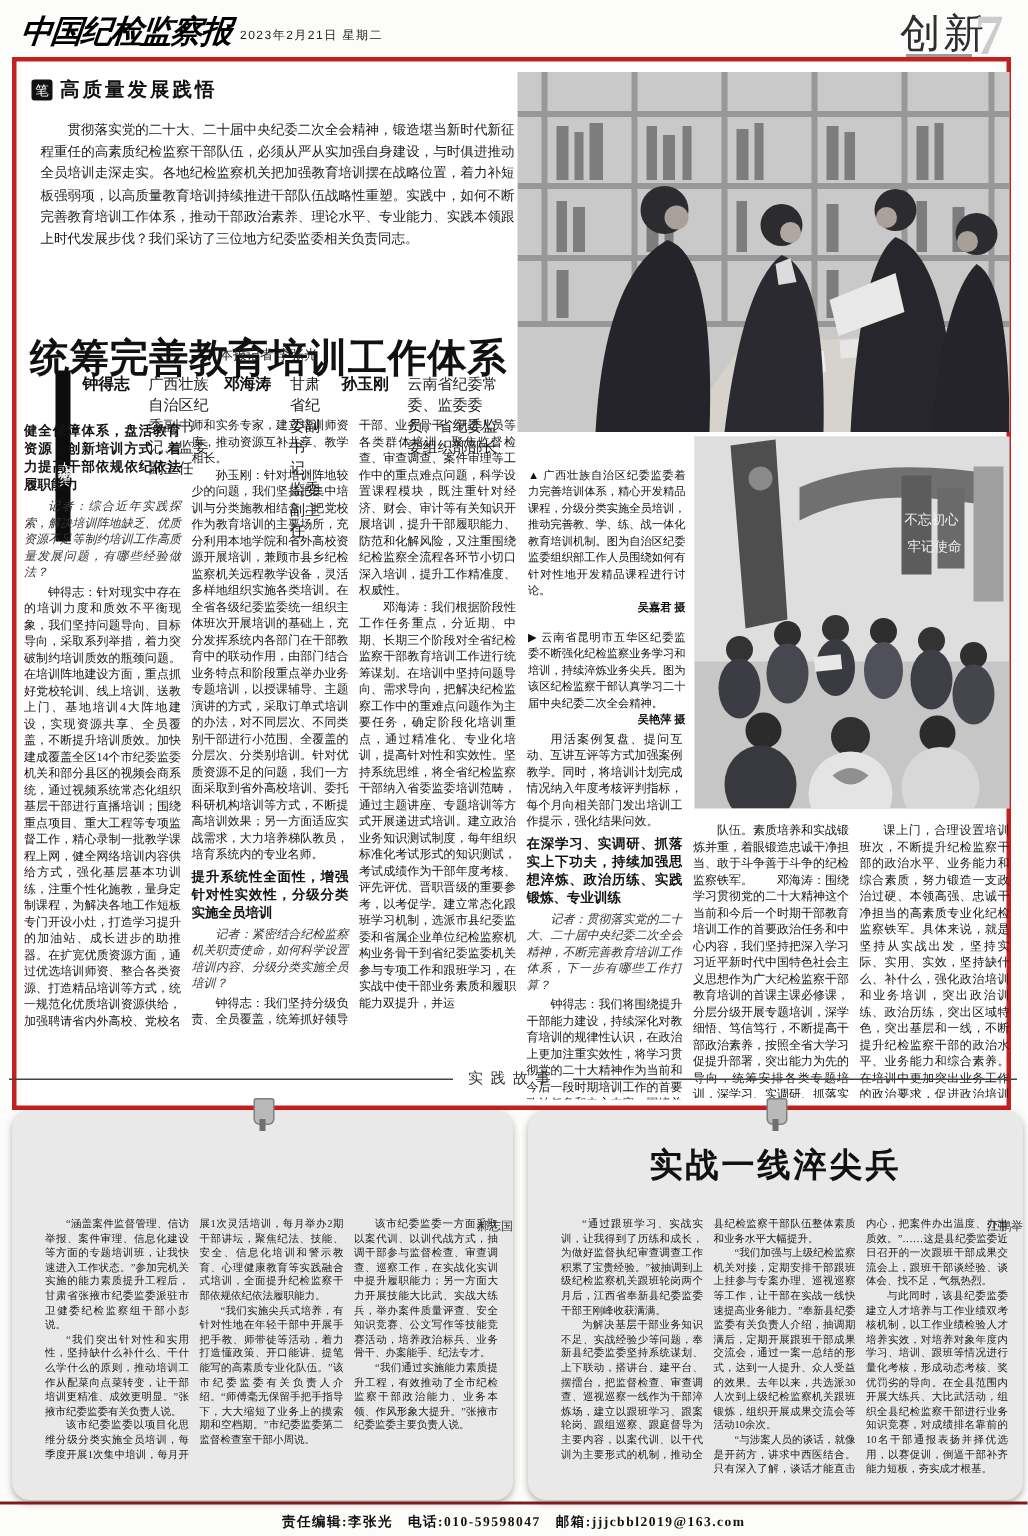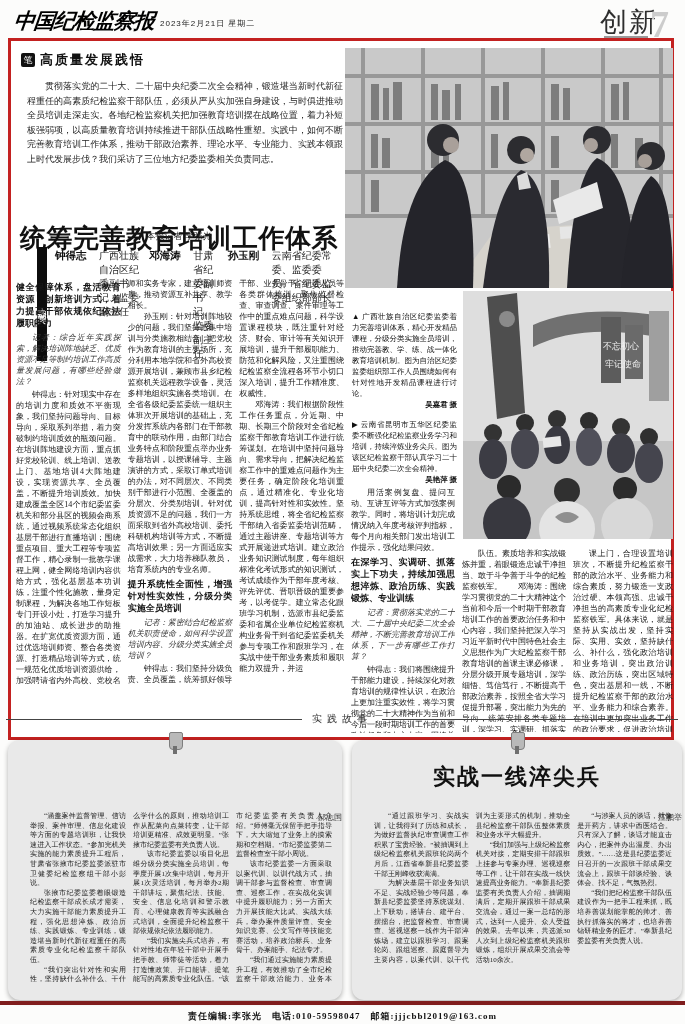--- a/index.html
+++ b/index.html
@@ -61,21 +61,21 @@
   .pin{left:50%;top:-8px;transform:translateX(-50%);width:16px;height:22px;}
   .pin .pbody{position:absolute;left:2px;top:0;width:12px;height:16px;background:#b9b9b9;
               border:1px solid #7e7e7e;border-radius:2px 2px 4px 4px;}
   .pin .ptip{position:absolute;left:6px;top:14px;width:4px;height:8px;background:#6f6f6f;}
   .chead{left:0;top:22px;width:100%;text-align:center;font-size:22px;font-weight:900;letter-spacing:2px;}
   .cauthor{left:0;top:72px;width:100%;text-align:right;font-size:8px;color:#333;}
   .ctext{left:10px;top:72px;right:10px;height:178px;column-count:3;column-gap:7px;
          font-size:7px;line-height:9.6px;text-align:justify;overflow:hidden;color:#1a1a1a;margin-left:12px;}
   .ctext p{margin:0;text-indent:2em;}
   
-  #footer{left:0;top:1001px;width:685px;border-top:4px solid #7f1d1d;}
+  #footer{left:0;top:1001px;width:685px;border-top:2px solid #7f1d1d;}
   #footer .ftext{text-align:center;font-size:9px;font-weight:bold;padding-top:5px;letter-spacing:1px;}
 </style>
 </head>
 <body>
 
 <div class="abs logo">中国纪检监察报</div>
 <div class="abs mdate">2023年2月21日  星期二</div>
 <div class="abs secwrap">
   <span class="sectitle">创新</span>
 </div>
@@ -254,41 +254,41 @@
 </div>
 
 <div class="abs card" id="card1">
   <div class="abs pin">
       <div class="pbody"></div>
       <div class="ptip"></div>
     </div>
   <div class="abs cauthor">郝志国</div>
   <div class="abs ctext">
     <p>“涵盖案件监督管理、信访举报、案件审理、信息化建设等方面的专题培训班，让我快速进入工作状态。”参加完机关实施的能力素质提升工程后，甘肃省张掖市纪委监委派驻市卫健委纪检监察组干部小彭说。</p>
-    <p>张掖市纪委监委着眼锻造纪检监察干部成长成才需要，大力实施干部能力素质提升工程，强化思想淬炼、政治历练、实践锻炼、专业训练，锻造堪当新时代新征程重任的高素质专业化纪检监察干部队伍。</p>
     <p>“我们突出针对性和实用性，坚持缺什么补什么、干什么学什么的原则，推动培训工作从配菜向点菜转变，让干部培训更精准、成效更明显。”张掖市纪委监委有关负责人说。</p>
     <p>该市纪委监委以项目化思维分级分类实施全员培训，每季度开展1次集中培训，每月开展1次灵活培训，每月举办2期干部讲坛，聚焦纪法、技能、安全、信息化培训和警示教育、心理健康教育等实践融合式培训，全面提升纪检监察干部依规依纪依法履职能力。</p>
     <p>“我们实施尖兵式培养，有针对性地在年轻干部中开展手把手教、师带徒等活动，着力打造懂政策、开口能讲、提笔能写的高素质专业化队伍。”该市纪委监委有关负责人介绍。“师傅毫无保留手把手指导下，大大缩短了业务上的摸索期和空档期。”市纪委监委第二监督检查室干部小周说。</p>
     <p>该市纪委监委一方面采取以案代训、以训代战方式，抽调干部参与监督检查、审查调查、巡察工作，在实战化实训中提升履职能力；另一方面大力开展技能大比武、实战大练兵，举办案件质量评查、安全知识竞赛、公文写作等技能竞赛活动，培养政治标兵、业务骨干、办案能手、纪法专才。</p>
     <p>“我们通过实施能力素质提升工程，有效推动了全市纪检监察干部政治能力、业务本领、作风形象大提升。”张掖市纪委监委主要负责人说。</p>
   </div>
 </div>
 
 <div class="abs card" id="card2">
   <div class="abs pin">
       <div class="pbody"></div>
       <div class="ptip"></div>
     </div>
   <div class="abs chead">实战一线淬尖兵</div>
   <div class="abs cauthor">江鹏举</div>
   <div class="abs ctext">
     <p>“通过跟班学习、实战实训，让我得到了历练和成长，为做好监督执纪审查调查工作积累了宝贵经验。”被抽调到上级纪检监察机关跟班轮岗两个月后，江西省奉新县纪委监委干部王刚峰收获满满。</p>
     <p>为解决基层干部业务知识不足、实战经验少等问题，奉新县纪委监委坚持系统谋划、上下联动，搭讲台、建平台、摆擂台，把监督检查、审查调查、巡视巡察一线作为干部淬炼场，建立以跟班学习、跟案轮岗、跟组巡察、跟庭督导为主要内容，以案代训、以干代训为主要形式的机制，推动全县纪检监察干部队伍整体素质和业务水平大幅提升。</p>
     <p>“我们加强与上级纪检监察机关对接，定期安排干部跟班上挂参与专案办理、巡视巡察等工作，让干部在实战一线快速提高业务能力。”奉新县纪委监委有关负责人介绍，抽调期满后，定期开展跟班干部成果交流会，通过一案一总结的形式，达到一人提升、众人受益的效果。去年以来，共选派30人次到上级纪检监察机关跟班锻炼，组织开展成果交流会等活动10余次。</p>
     <p>“与涉案人员的谈话，就像是开药方，讲求中西医结合。只有深入了解，谈话才能直击内心，把案件办出温度、办出质效。”……这是县纪委监委近日召开的一次跟班干部成果交流会上，跟班干部谈经验、谈体会、找不足，气氛热烈。</p>
+    <p>与此同时，该县纪委监委建立人才培养与工作业绩双考核机制，以工作业绩检验人才培养实效，对培养对象年度内学习、培训、跟班等情况进行量化考核，形成动态考核、奖优罚劣的导向。在全县范围内开展大练兵、大比武活动，组织全县纪检监察干部进行业务知识竞赛，对成绩排名靠前的10名干部通报表扬并择优选用，以赛促训，倒逼干部补齐能力短板，夯实成才根基。</p>
     <p>“我们把纪检监察干部队伍建设作为一把手工程来抓，既培养善谋划能掌舵的帅才、善执行抓落实的将才，也培养善钻研精业务的匠才。”奉新县纪委监委有关负责人说。</p>
   </div>
 </div>
 
 <div class="abs" id="footer">
   <div class="ftext">责任编辑:李张光　电话:010-59598047　邮箱:jjjcbbl2019@163.com</div>
 
 </div>
 
 </body></html>

